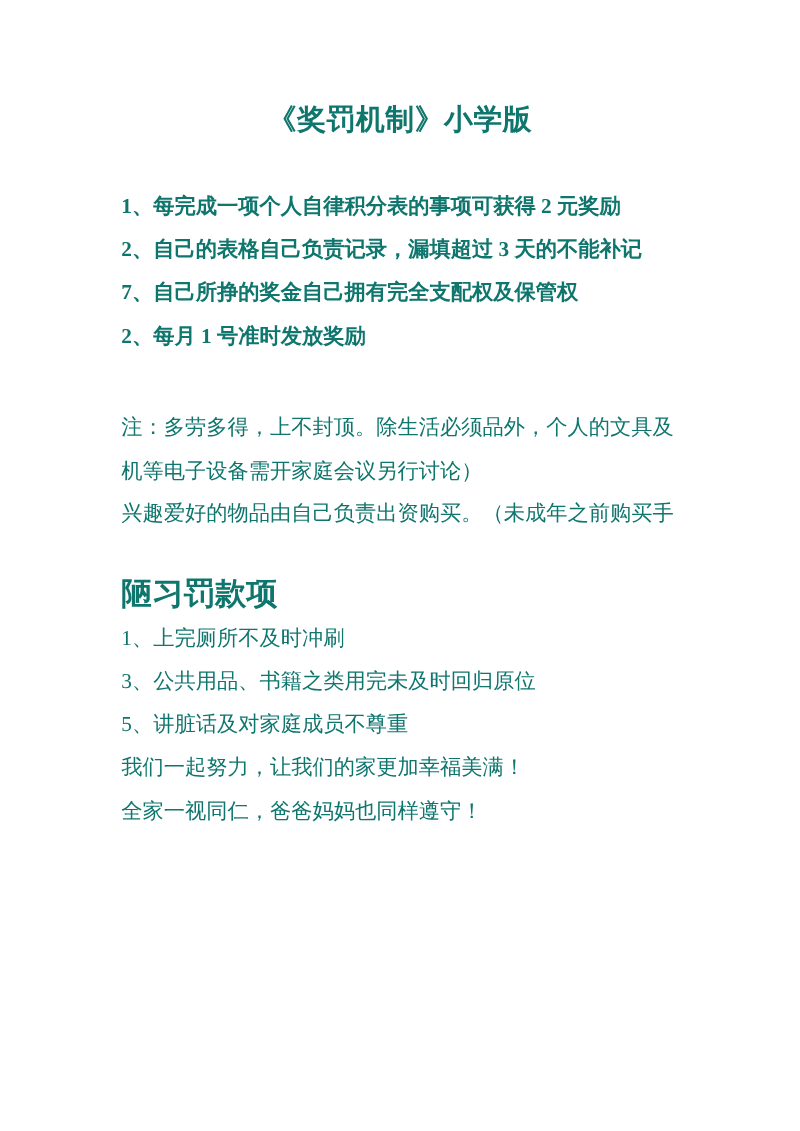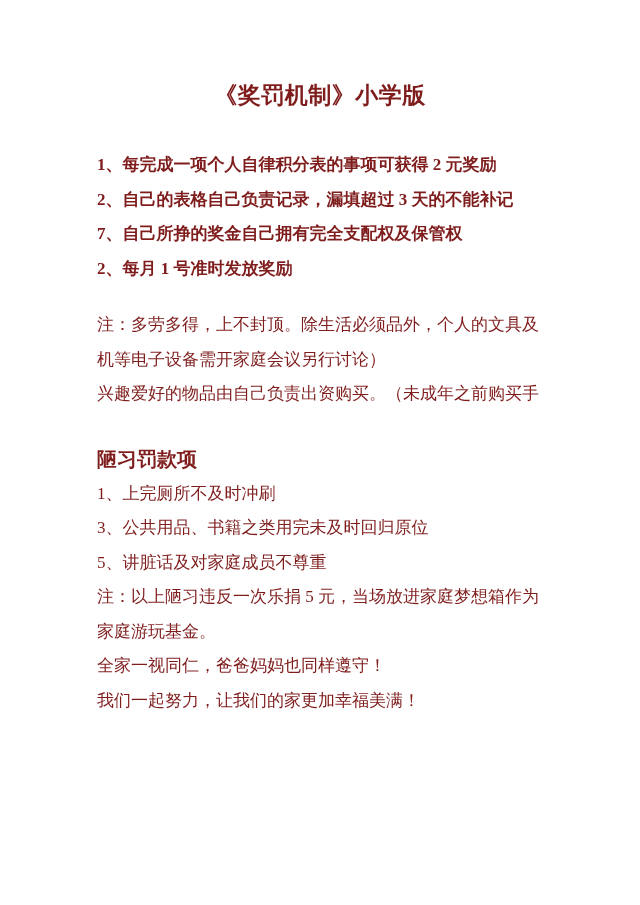--- a/index.html
+++ b/index.html
@@ -7,21 +7,21 @@
     padding: 0;
     background: #ffffff;
   }
   #doc {
     position: relative;
     width: 640px;
     height: 905px;
     background: #ffffff;
     overflow: hidden;
     font-family: "Liberation Serif", "DejaVu Serif", serif;
-    color: #7f1d1d;
+    color: #0f766e;
     -webkit-font-smoothing: antialiased;
   }
   .content {
     position: absolute;
     left: 97px;
     top: 0;
     width: 446px;
   }
   .doc-title {
     padding-top: 80px;
@@ -35,25 +35,25 @@
   .rewards-list {
     margin-top: 36px;
     font-weight: bold;
   }
   .line {
     font-size: 17px;
     line-height: 34.5px;
     white-space: nowrap;
   }
   .note-1 {
-    margin-top: 22px;
+    margin-top: 39px;
   }
   .section-heading {
     margin-top: 33px;
-    font-size: 20px;
+    font-size: 25px;
     line-height: 28px;
     font-weight: 700;
   }
   .penalties-list {
     margin-top: 4px;
     font-family: Liberation Serif, serif;
   }
   .note-2, .closing {
     margin-top: 0;
   }
@@ -80,24 +80,20 @@
     </div>
 
     <div class="section-heading">陋习罚款项</div>
 
     <div class="penalties-list">
       <div class="line">1、上完厕所不及时冲刷</div>
       <div class="line">3、公共用品、书籍之类用完未及时回归原位</div>
       <div class="line">5、讲脏话及对家庭成员不尊重</div>
     </div>
 
-    <div class="note-2">
-      <div class="line">注：以上陋习违反一次乐捐 5 元，当场放进家庭梦想箱作为</div>
-      <div class="line">家庭游玩基金。</div>
-    </div>
 
     <div class="closing">
+      <div class="line">我们一起努力，让我们的家更加幸福美满！</div>
       <div class="line">全家一视同仁，爸爸妈妈也同样遵守！</div>
-      <div class="line">我们一起努力，让我们的家更加幸福美满！</div>
     </div>
 
   </div>
 </div>
 
 </body></html>

